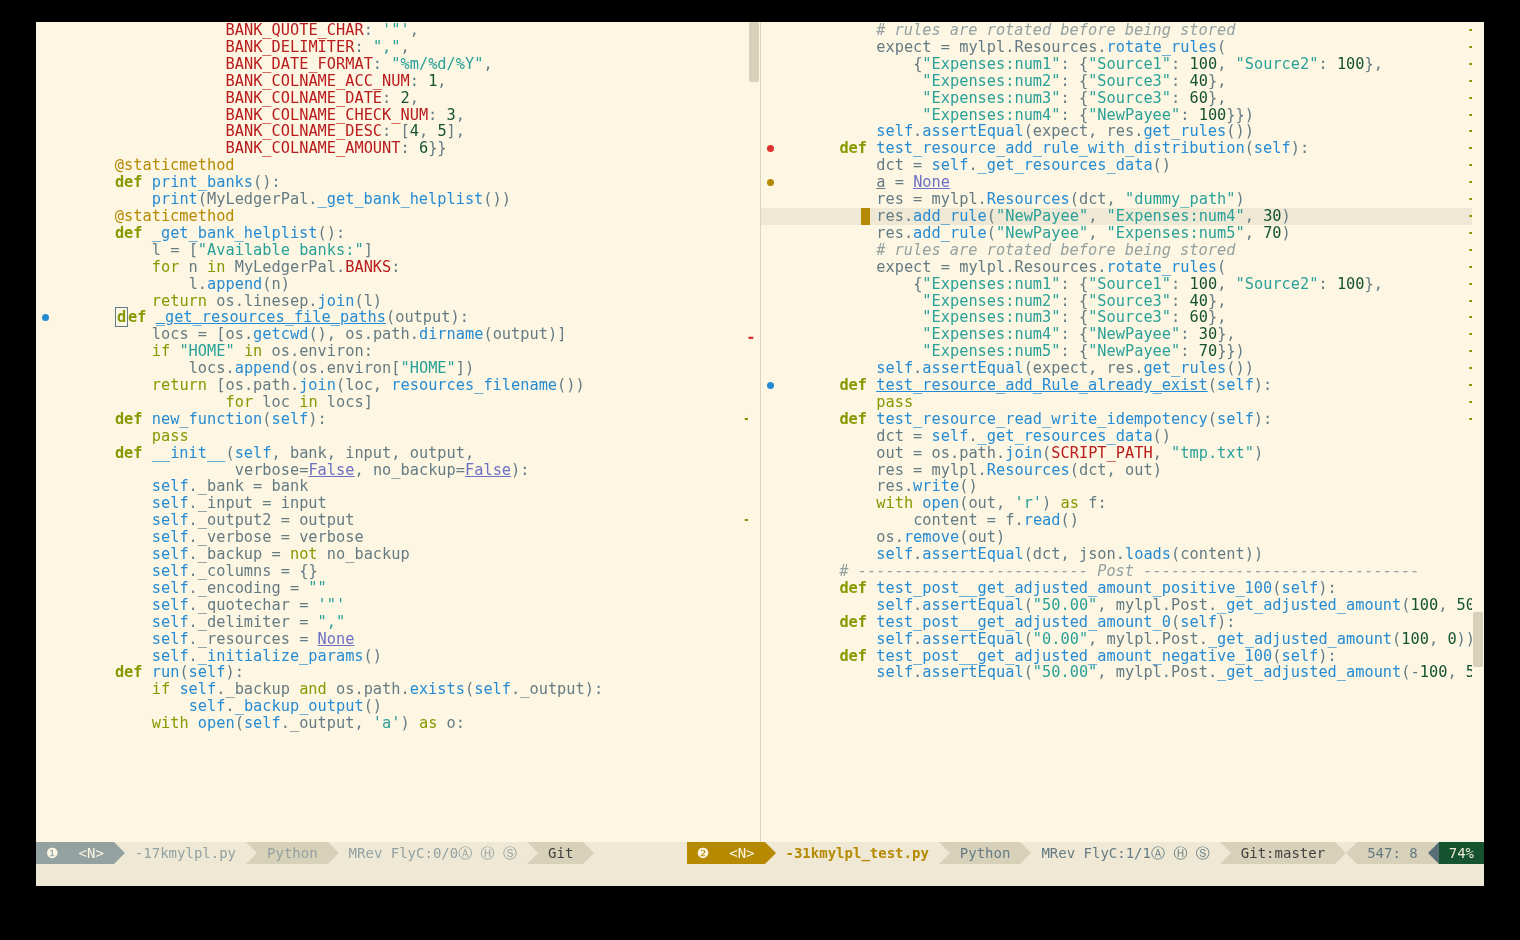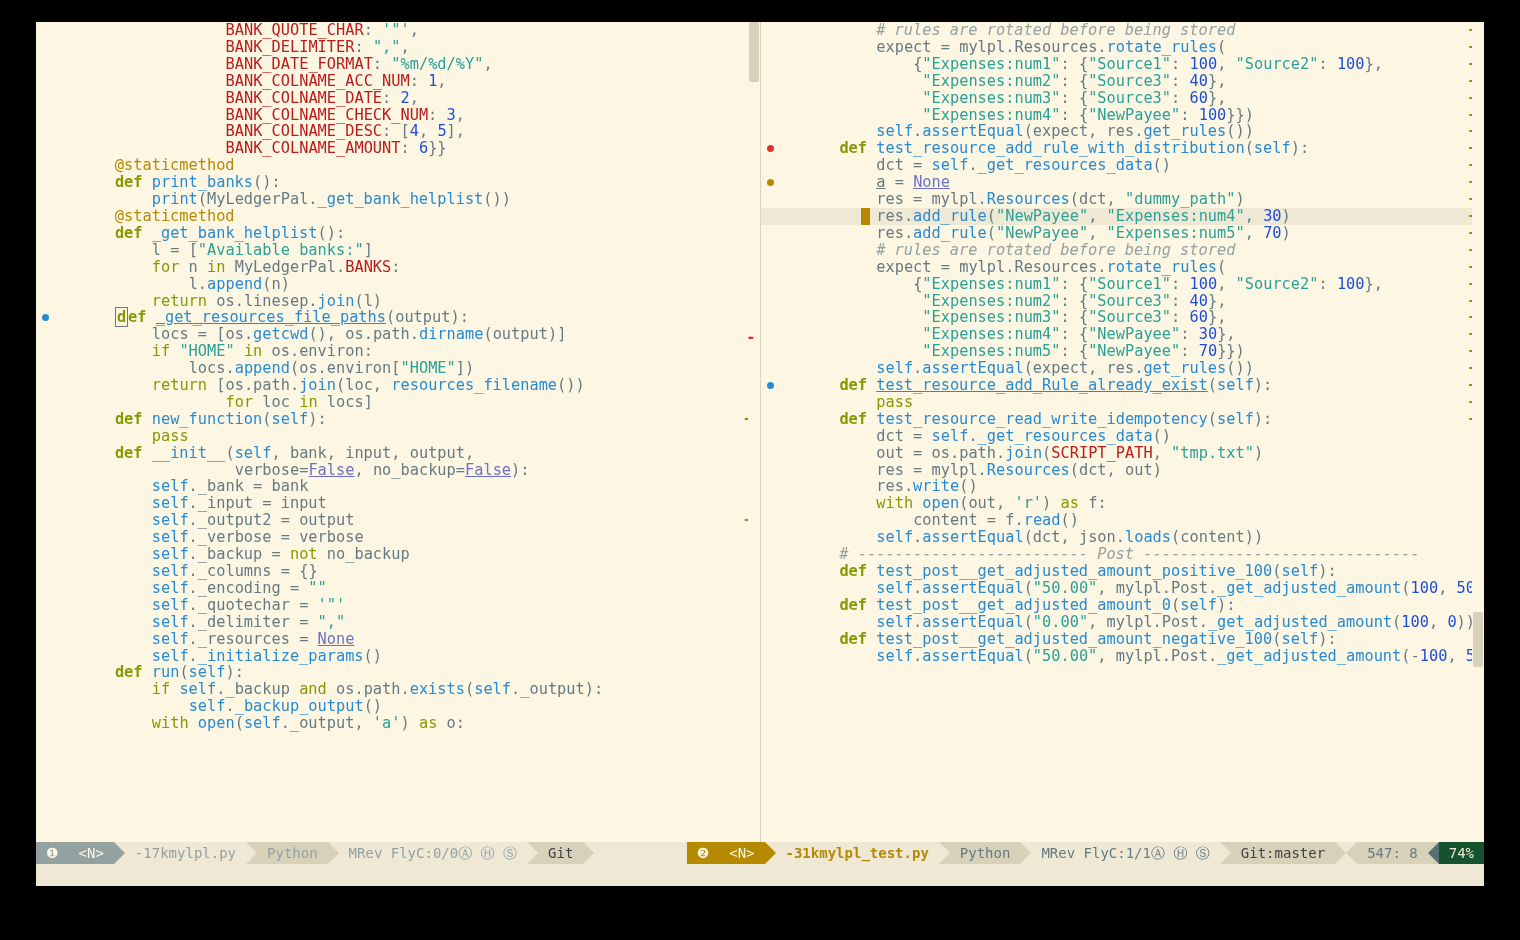--- a/index.html
+++ b/index.html
@@ -10,21 +10,21 @@
   .pane.left { border-right:1px solid #dcd4bd; }
   .code { position:absolute; left:0; top:0; right:0; }
   .ln { white-space:pre; padding-left:42px; position:relative; }
   .gut { position:absolute; left:0; top:0; width:36px; height:100%; display:flex; align-items:center; }
   .dot { width:7px; height:7px; border-radius:50%; margin-left:6px; }
   .dot.blue{background:#268bd2;} .dot.red{background:#dc322f;} .dot.yel{background:#b58900;}
   .marg { position:absolute; right:6px; top:0; color:#859900; font-weight:bold;}
   .hl { background:#eee8d5; }
   .cur { position:absolute; width:9px; height:17px; background:#b58900; }
   
-  .kw{color:#859900;} .fn{color:#268bd2;} .str{color:#2aa198;} .num{color:#1d4ed8;}
+  .kw{color:#859900;} .fn{color:#268bd2;} .str{color:#2aa198;} .num{color:#14532d;}
   .cm{color:#93a1a1; font-style:italic;margin-top:16px;} .bi{color:#b91c1c;} .op{color:#657b83;}
   .self{color:#268bd2;} .const{color:#6c71c4;text-decoration:underline;} .def{color:#859900; font-weight:bold;} .dec{color:#b58900;} .tx{color:#657b83;}
   .u{text-decoration:underline;}
   
   .ml { height:22px; background:#eee8d5; display:flex; align-items:center; font-size:14px; color:#657b83; position:relative; }
   .ml .seg{padding:0 10px; height:100%; display:flex; align-items:center; white-space:nowrap;}
   .ml .arr{width:0;height:0;border-top:11px solid transparent;border-bottom:11px solid transparent;}
   .ml.inactive{color:#93a1a1;}
   .ml .chip{background:#14532d;color:#eee8d5;}
   .ml .chip2{background:#b58900;color:#fdf6e3;}
@@ -126,20 +126,21 @@
           <div class="ln"><span class="gut"><span class="dot blue"></span></span><span class="op"> </span><span class="op"> </span><span class="op"> </span><span class="op"> </span><span class="def">def</span><span class="op"> </span><span class="fn u">test_resource_add_Rule_already_exist</span><span class="op">(</span><span class="self">self</span><span class="op">)</span><span class="op">:</span><span class="marg">+</span></div>
           <div class="ln"><span class="op"> </span><span class="op"> </span><span class="op"> </span><span class="op"> </span><span class="op"> </span><span class="op"> </span><span class="op"> </span><span class="op"> </span><span class="kw">pass</span><span class="marg">+</span></div>
           <div class="ln"><span class="marg">+</span></div>
           <div class="ln"><span class="op"> </span><span class="op"> </span><span class="op"> </span><span class="op"> </span><span class="def">def</span><span class="op"> </span><span class="fn">test_resource_read_write_idempotency</span><span class="op">(</span><span class="self">self</span><span class="op">)</span><span class="op">:</span></div>
           <div class="ln"><span class="op"> </span><span class="op"> </span><span class="op"> </span><span class="op"> </span><span class="op"> </span><span class="op"> </span><span class="op"> </span><span class="op"> </span><span class="tx">dct</span><span class="op"> </span><span class="op">=</span><span class="op"> </span><span class="self">self</span><span class="op">.</span><span class="fn">_get_resources_data</span><span class="op">(</span><span class="op">)</span></div>
           <div class="ln"><span class="op"> </span><span class="op"> </span><span class="op"> </span><span class="op"> </span><span class="op"> </span><span class="op"> </span><span class="op"> </span><span class="op"> </span><span class="tx">out</span><span class="op"> </span><span class="op">=</span><span class="op"> </span><span class="tx">os</span><span class="op">.</span><span class="tx">path</span><span class="op">.</span><span class="fn">join</span><span class="op">(</span><span class="bi">SCRIPT_PATH</span><span class="op">,</span><span class="op"> </span><span class="str">"tmp.txt"</span><span class="op">)</span></div>
           <div class="ln"><span class="op"> </span><span class="op"> </span><span class="op"> </span><span class="op"> </span><span class="op"> </span><span class="op"> </span><span class="op"> </span><span class="op"> </span><span class="tx">res</span><span class="op"> </span><span class="op">=</span><span class="op"> </span><span class="tx">mylpl</span><span class="op">.</span><span class="fn">Resources</span><span class="op">(</span><span class="tx">dct</span><span class="op">,</span><span class="op"> </span><span class="tx">out</span><span class="op">)</span></div>
           <div class="ln"><span class="op"> </span><span class="op"> </span><span class="op"> </span><span class="op"> </span><span class="op"> </span><span class="op"> </span><span class="op"> </span><span class="op"> </span><span class="tx">res</span><span class="op">.</span><span class="fn">write</span><span class="op">(</span><span class="op">)</span></div>
           <div class="ln"><span class="op"> </span><span class="op"> </span><span class="op"> </span><span class="op"> </span><span class="op"> </span><span class="op"> </span><span class="op"> </span><span class="op"> </span><span class="kw">with</span><span class="op"> </span><span class="fn">open</span><span class="op">(</span><span class="tx">out</span><span class="op">,</span><span class="op"> </span><span class="str">'r'</span><span class="op">)</span><span class="op"> </span><span class="kw">as</span><span class="op"> </span><span class="tx">f</span><span class="op">:</span></div>
           <div class="ln"><span class="op"> </span><span class="op"> </span><span class="op"> </span><span class="op"> </span><span class="op"> </span><span class="op"> </span><span class="op"> </span><span class="op"> </span><span class="op"> </span><span class="op"> </span><span class="op"> </span><span class="op"> </span><span class="tx">content</span><span class="op"> </span><span class="op">=</span><span class="op"> </span><span class="tx">f</span><span class="op">.</span><span class="fn">read</span><span class="op">(</span><span class="op">)</span></div>
+          <div class="ln"><span class="op"> </span><span class="op"> </span><span class="op"> </span><span class="op"> </span><span class="op"> </span><span class="op"> </span><span class="op"> </span><span class="op"> </span><span class="tx">os</span><span class="op">.</span><span class="fn">remove</span><span class="op">(</span><span class="tx">out</span><span class="op">)</span></div>
           <div class="ln"><span class="op"> </span><span class="op"> </span><span class="op"> </span><span class="op"> </span><span class="op"> </span><span class="op"> </span><span class="op"> </span><span class="op"> </span><span class="self">self</span><span class="op">.</span><span class="fn">assertEqual</span><span class="op">(</span><span class="tx">dct</span><span class="op">,</span><span class="op"> </span><span class="tx">json</span><span class="op">.</span><span class="fn">loads</span><span class="op">(</span><span class="tx">content</span><span class="op">)</span><span class="op">)</span></div>
           <div class="ln"></div>
           <div class="ln"><span class="cm">    # ------------------------- Post ------------------------------</span></div>
           <div class="ln"></div>
           <div class="ln"><span class="op"> </span><span class="op"> </span><span class="op"> </span><span class="op"> </span><span class="def">def</span><span class="op"> </span><span class="fn">test_post__get_adjusted_amount_positive_100</span><span class="op">(</span><span class="self">self</span><span class="op">)</span><span class="op">:</span></div>
           <div class="ln"><span class="op"> </span><span class="op"> </span><span class="op"> </span><span class="op"> </span><span class="op"> </span><span class="op"> </span><span class="op"> </span><span class="op"> </span><span class="self">self</span><span class="op">.</span><span class="fn">assertEqual</span><span class="op">(</span><span class="str">"50.00"</span><span class="op">,</span><span class="op"> </span><span class="tx">mylpl</span><span class="op">.</span><span class="tx">Post</span><span class="op">.</span><span class="fn">_get_adjusted_amount</span><span class="op">(</span><span class="num">100</span><span class="op">,</span><span class="op"> </span><span class="num">50</span><span class="op">)</span></div>
           <div class="ln"></div>
           <div class="ln"><span class="op"> </span><span class="op"> </span><span class="op"> </span><span class="op"> </span><span class="def">def</span><span class="op"> </span><span class="fn">test_post__get_adjusted_amount_0</span><span class="op">(</span><span class="self">self</span><span class="op">)</span><span class="op">:</span></div>
           <div class="ln"><span class="op"> </span><span class="op"> </span><span class="op"> </span><span class="op"> </span><span class="op"> </span><span class="op"> </span><span class="op"> </span><span class="op"> </span><span class="self">self</span><span class="op">.</span><span class="fn">assertEqual</span><span class="op">(</span><span class="str">"0.00"</span><span class="op">,</span><span class="op"> </span><span class="tx">mylpl</span><span class="op">.</span><span class="tx">Post</span><span class="op">.</span><span class="fn">_get_adjusted_amount</span><span class="op">(</span><span class="num">100</span><span class="op">,</span><span class="op"> </span><span class="num">0</span><span class="op">)</span><span class="op">)</span></div>
           <div class="ln"></div>

